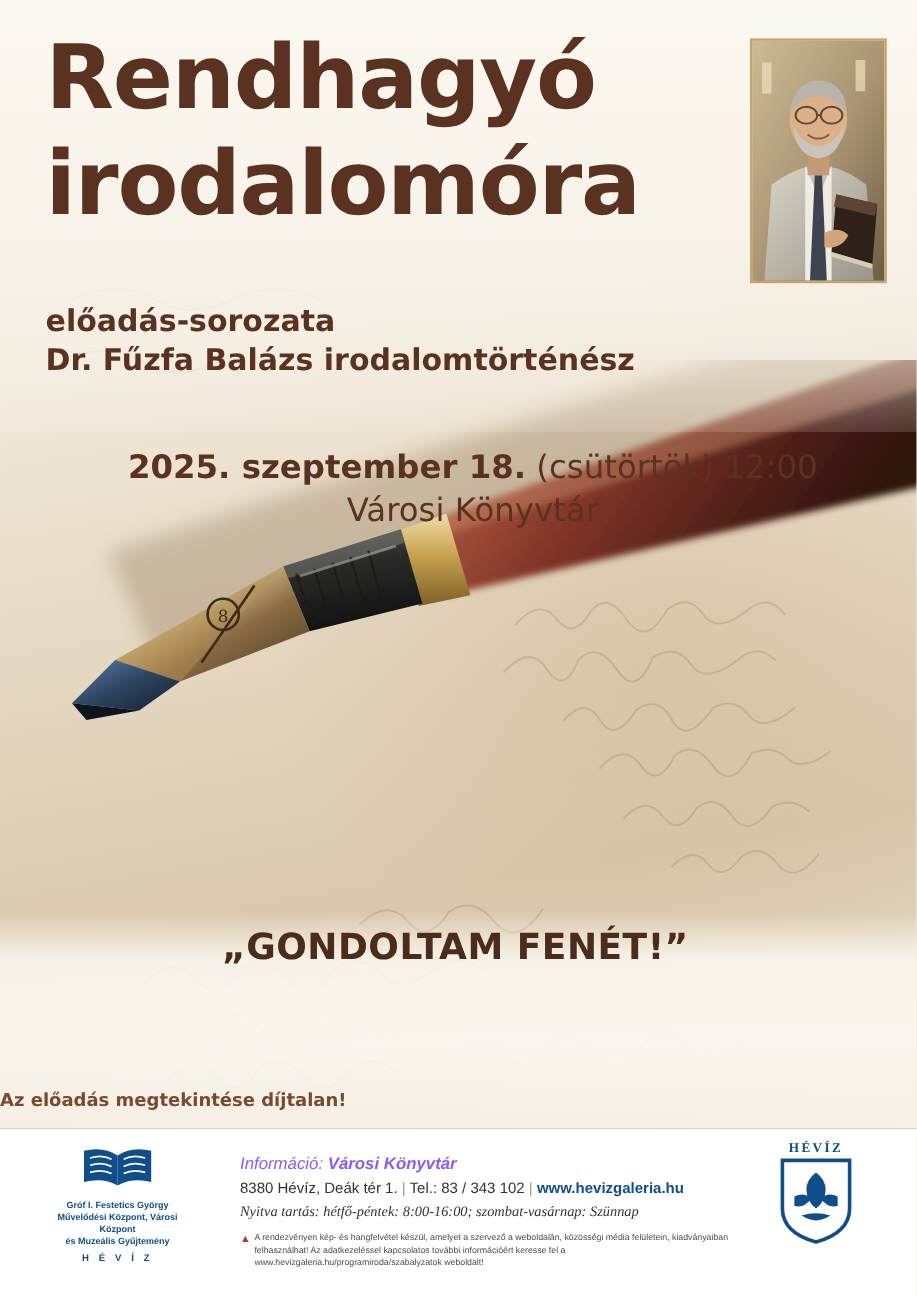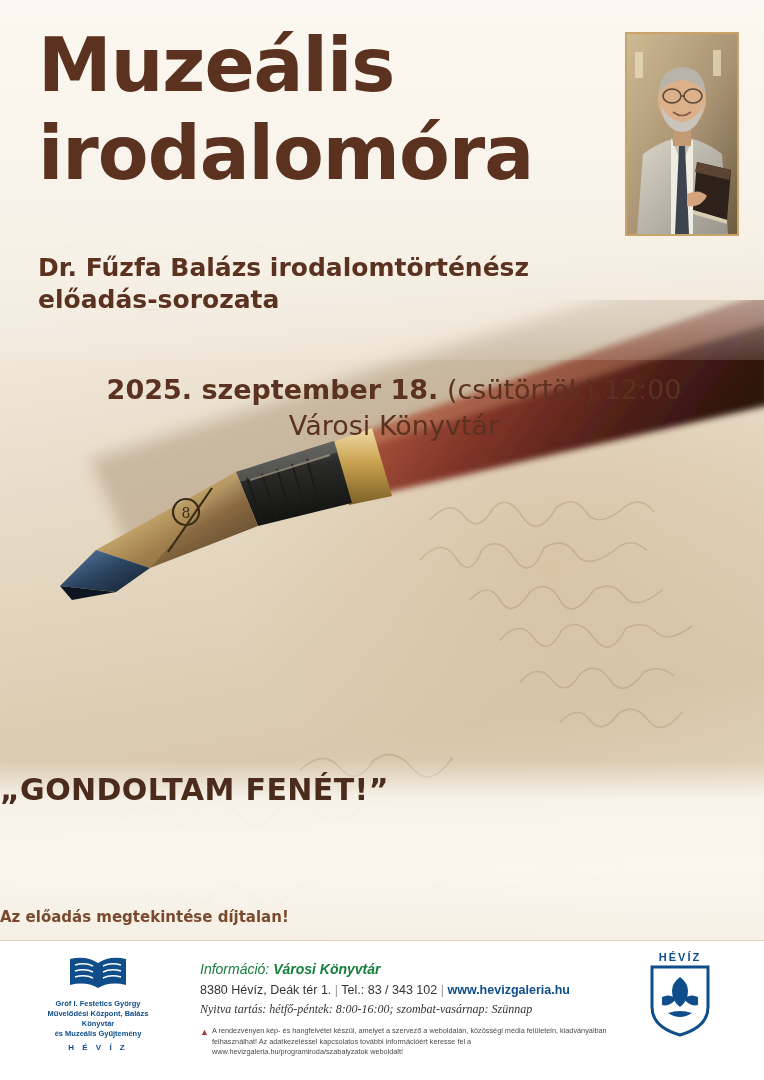--- a/index.html
+++ b/index.html
@@ -123,20 +123,21 @@
   .date-line .bold {
     font-weight: bold;
   }
 
   
   .lecture {
     position: absolute;
     left: 0;
     top: 772px;
     width: 759px;
+    text-align: center;
   }
   .lecture-title {
     font-family: "DejaVu Sans", sans-serif;
     font-weight: bold;
     font-size: 30px;
     color: #4a2b1c;
     letter-spacing: 0.4px;
   }
   .lecture-sub {
     margin-top: 8px;
@@ -192,21 +193,21 @@
   .footer-info {
     position: absolute;
     left: 200px;
     top: 20px;
     width: 420px;
     color: #3a3a3a;
   }
   .info-line1 {
     font-size: 14px;
     font-style: italic;
-    color: #15803d;
+    color: #8b5cf6;
   }
   .info-line1 b { font-style: italic; }
   .info-line2 {
     margin-top: 6px;
     font-size: 12.5px;
     color: #333;
   }
   .info-line2 .web {
     color: #0f4e8a;
     font-weight: bold;
@@ -239,20 +240,21 @@
     right: 38px;
     top: 10px;
     width: 92px;
     text-align: center;
     color: #0f4e8a;
   }
   .crest .crest-name {
     font-size: 11px;
     font-weight: bold;
     letter-spacing: 2px;
+    font-family: Liberation Serif, serif;
   }
 
   .sep-dot { color: #999; }
 </style>
 </head>
 <body>
 
 <div class="poster">
 
   <div class="photo-bg">
@@ -348,21 +350,21 @@
 
         <path d="M250,180 L330,155" stroke="#d8cfae" stroke-width="2" opacity="0.5"></path>
       </svg>
     </div>
 
     <div class="top-fade"></div>
     <div class="mid-band"></div>
   </div>
 
   <div class="title-block">
-    <div class="title-line">Muzeális</div>
+    <div class="title-line">Rendhagyó</div>
     <div class="title-line second">irodalomóra</div>
   </div>
 
   <div class="portrait">
     <svg width="110" height="200" viewBox="0 0 110 200">
       <defs>
         <linearGradient id="bgp" x1="0" y1="0" x2="1" y2="1">
           <stop offset="0%" stop-color="#cdbb94"></stop>
           <stop offset="55%" stop-color="#a89272"></stop>
           <stop offset="100%" stop-color="#6d5c42"></stop>
@@ -400,22 +402,22 @@
 
       <path d="M70,128 L104,136 L100,186 L66,176 Z" fill="#2e2119"></path>
       <path d="M70,128 L104,136 L102,146 L68,138 Z" fill="#5c4433"></path>
       <path d="M66,176 L100,186 L100,190 L66,180 Z" fill="#d9cdb4"></path>
 
       <path d="M60,160 Q72,154 80,162 Q74,174 60,172 Z" fill="#d4a47c"></path>
     </svg>
   </div>
 
   <div class="subtitle">
+    <div>előadás-sorozata</div>
     <div>Dr. Fűzfa Balázs irodalomtörténész</div>
-    <div>előadás-sorozata</div>
   </div>
 
   <div class="date-block">
     <div class="date-line">
       <span class="bold">2025. szeptember 18.</span>
       <span>(csütörtök) 12:00</span>
     </div>
     <div class="date-line">Városi Könyvtár</div>
   </div>
 
@@ -436,21 +438,21 @@
         <g stroke="#ffffff" stroke-width="1.4" fill="none">
           <path d="M13,12 Q23,9 31,13"></path>
           <path d="M13,18 Q23,15 31,19"></path>
           <path d="M13,24 Q23,21 31,25"></path>
           <path d="M41,13 Q49,9 59,12"></path>
           <path d="M41,19 Q49,15 59,18"></path>
           <path d="M41,25 Q49,21 59,24"></path>
         </g>
       </svg>
       <div class="logo-caption" style="white-space: pre-line;">Gróf I. Festetics György
-Művelődési Központ, Balázs Könyvtár
+Művelődési Központ, Városi Központ
 és Muzeális Gyűjtemény</div>
       <div class="logo-city">H É V Í Z</div>
     </div>
 
     <div class="footer-info">
       <div class="info-line1">
         <span>Információ:</span>
         <b>Városi Könyvtár</b>
       </div>
       <div class="info-line2">

